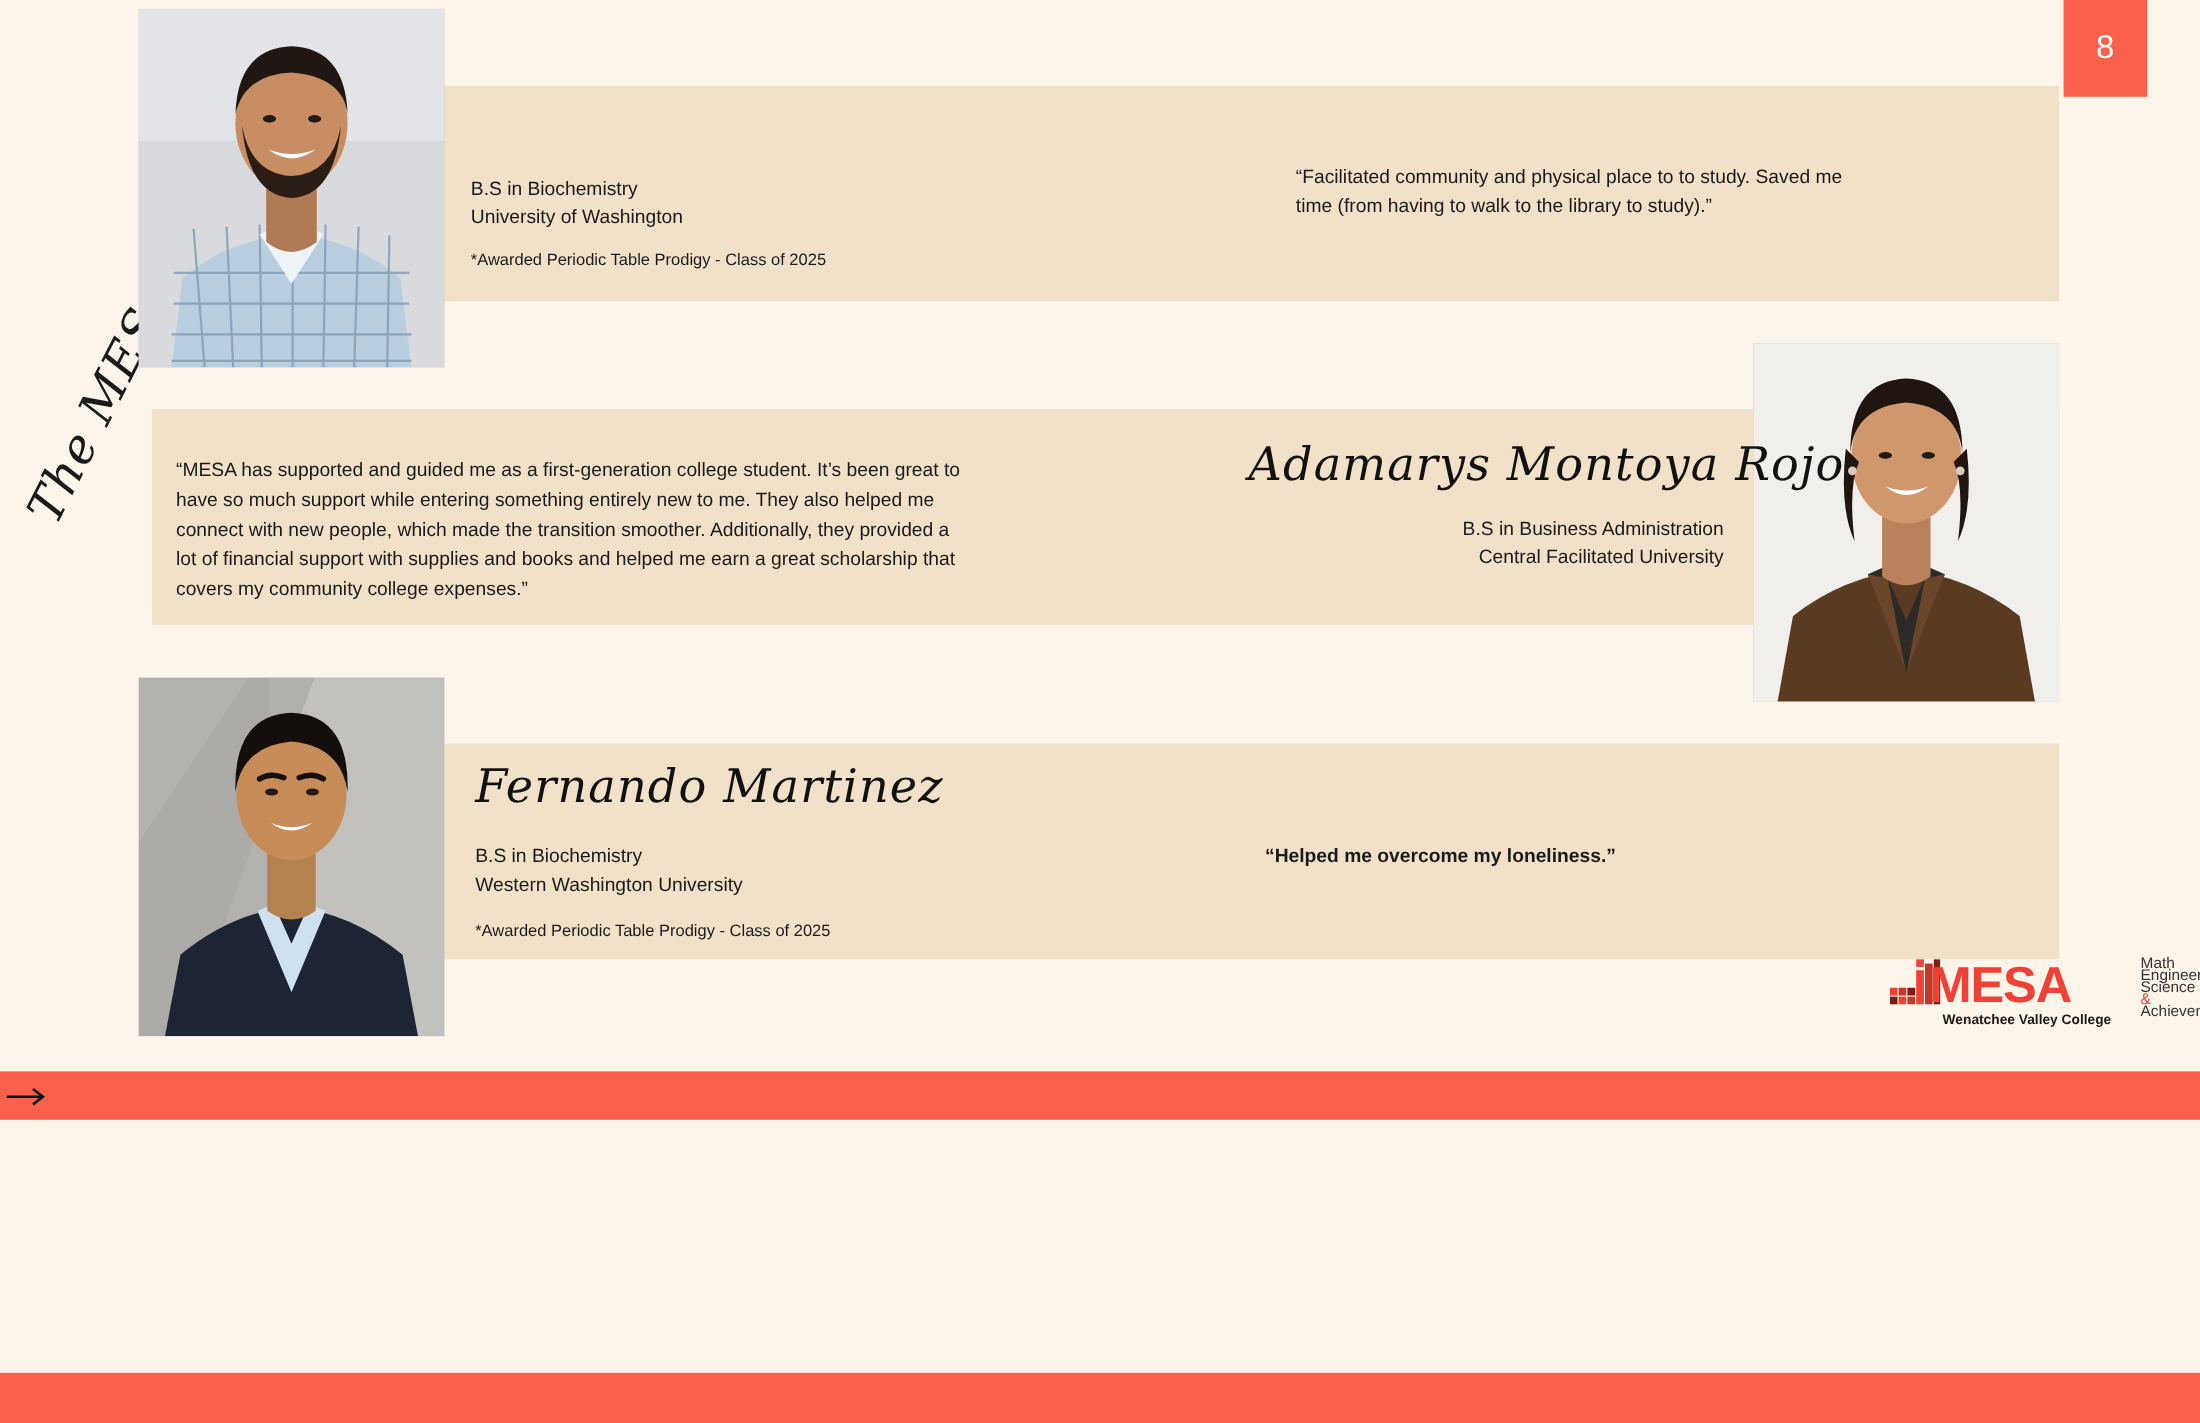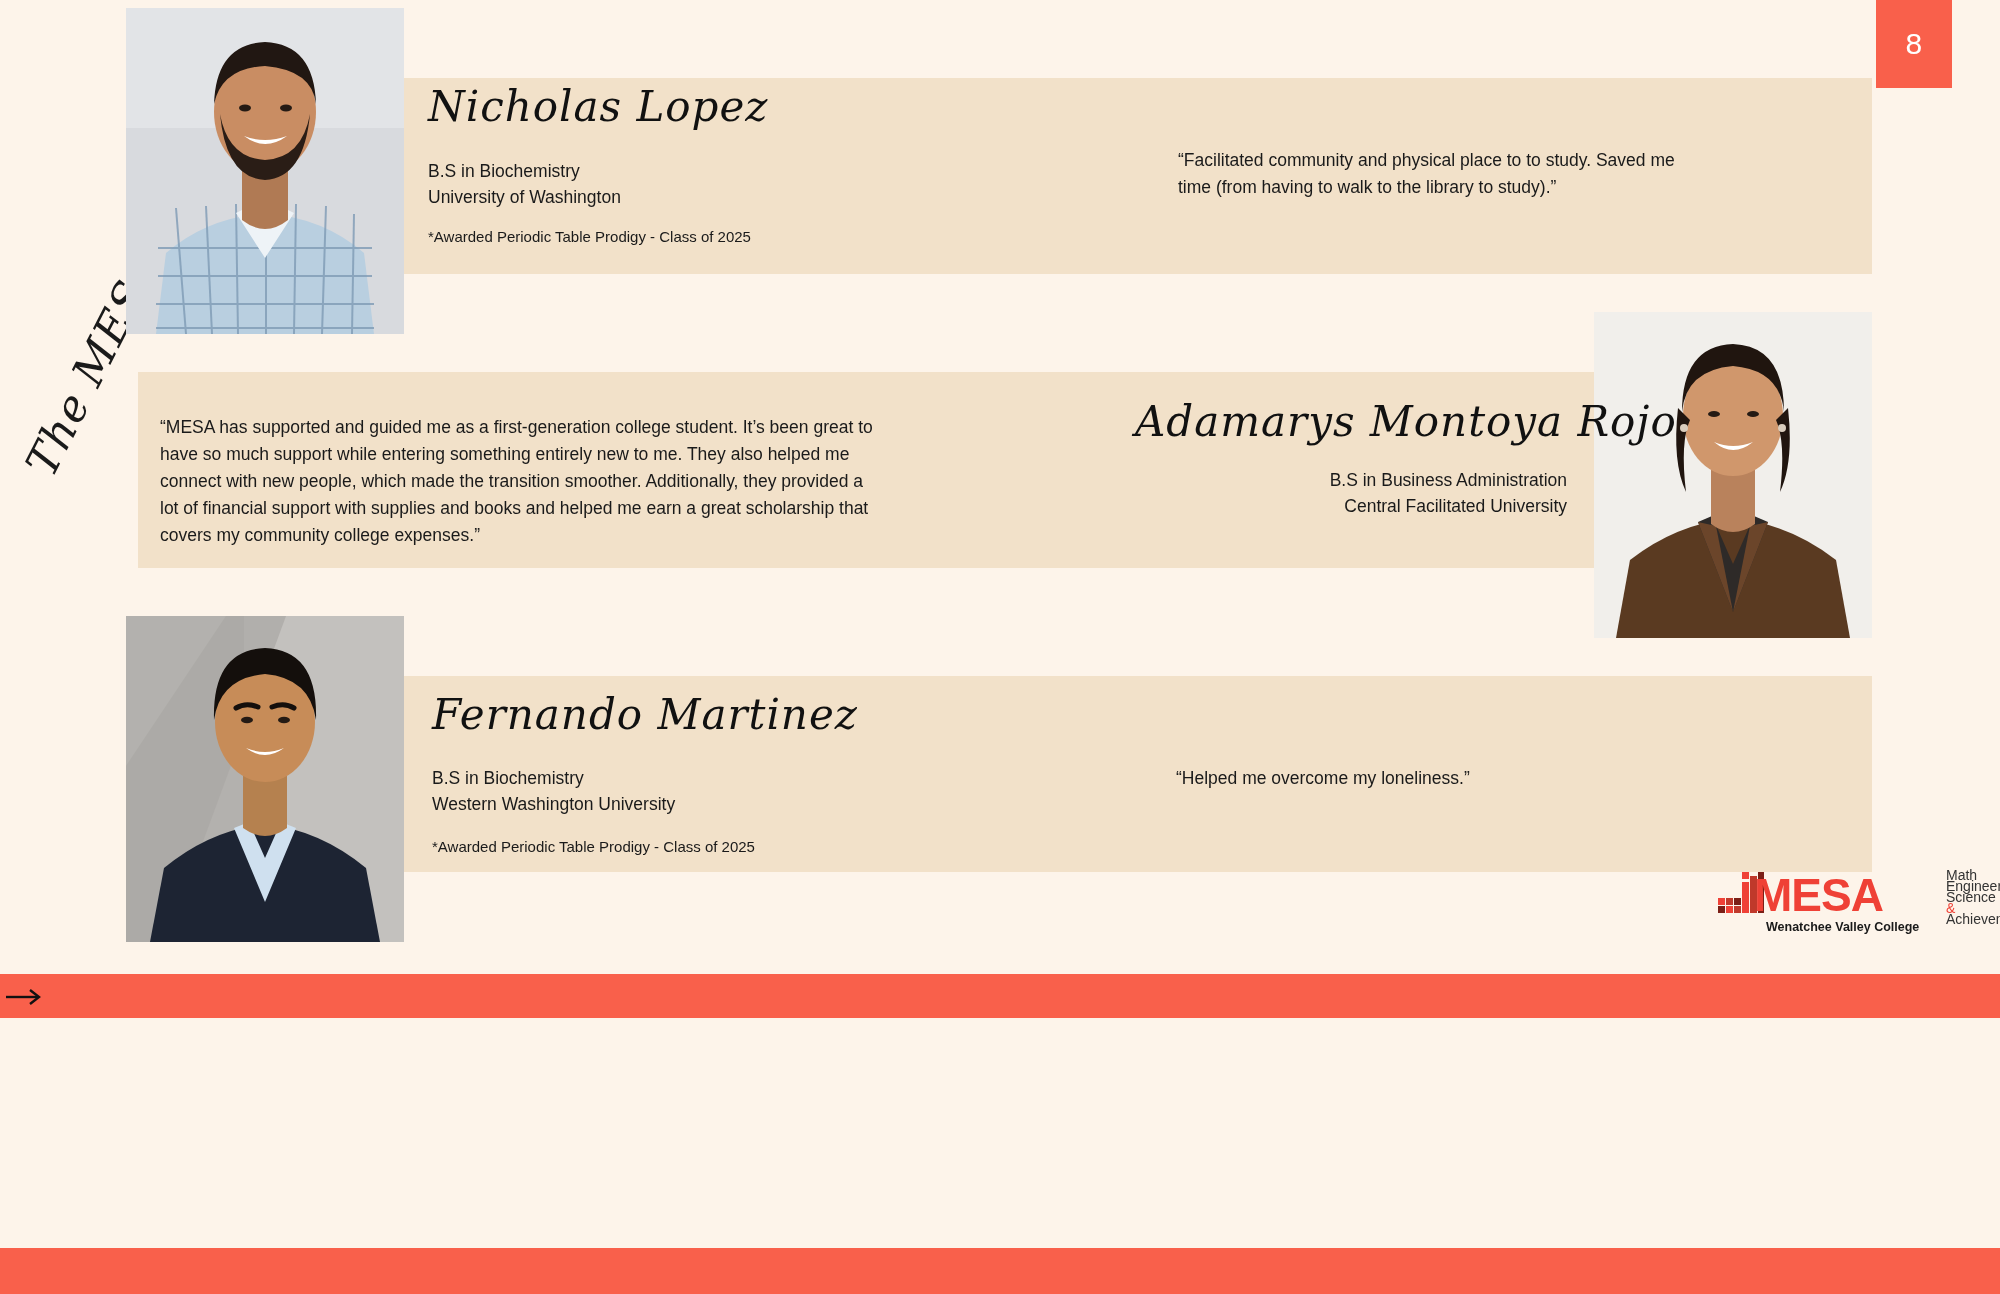--- a/index.html
+++ b/index.html
@@ -107,21 +107,21 @@
   .award-1  { left: 428px; top: 228px; }
   .quote-1  { left: 1178px; top: 147px; width: 520px; }
 
   .quote-2  { left: 160px;  top: 398px; width: 720px; margin-top: 16px; }
   .name-2   { left: 1135px; top: 397px; text-align: right; }
   .degree-2 { left: 1135px; top: 467px; width: 432px; text-align: right; }
 
   .name-3   { left: 432px; top: 690px; }
   .degree-3 { left: 432px; top: 765px; }
   .award-3  { left: 432px; top: 838px; }
-  .quote-3  { left: 1176px; top: 765px; width: 520px; }
+  .quote-3  { left: 1150px; top: 765px; width: 520px; font-weight: bold; }
 
   
   .logo {
     position: absolute;
     left: 1718px;
     top: 868px;
     width: 278px;
     height: 80px;
   }
   .logo-mark {
@@ -218,21 +218,20 @@
 
       <path d="M94 106 Q100 170 139 172 Q178 170 184 106 Q176 150 139 152 Q102 150 94 106 Z" fill="#2a1d16"></path>
 
       <ellipse cx="119" cy="100" rx="6" ry="3.4" fill="#241a14"></ellipse>
       <ellipse cx="160" cy="100" rx="6" ry="3.4" fill="#241a14"></ellipse>
 
       <path d="M118 128 Q139 144 161 128 Q139 136 118 128 Z" fill="#ffffff"></path>
     </svg>
   </div>
 
-  <div class="name name-1">Nicholas Lopez</div>
   <div class="degree degree-1">B.S in Biochemistry
 University of Washington</div>
   <div class="award award-1">*Awarded Periodic Table Prodigy - Class of 2025</div>
   <div class="quote quote-1">“Facilitated community and physical place to to study. Saved me time (from having to walk to the library to study).”</div>
 
   <div class="card card-2"></div>
 
   <div class="photo photo-2">
     <svg viewBox="0 0 278 326" preserveAspectRatio="xMidYMid slice" aria-hidden="true">
       <rect width="278" height="326" fill="#eceae6"></rect>

